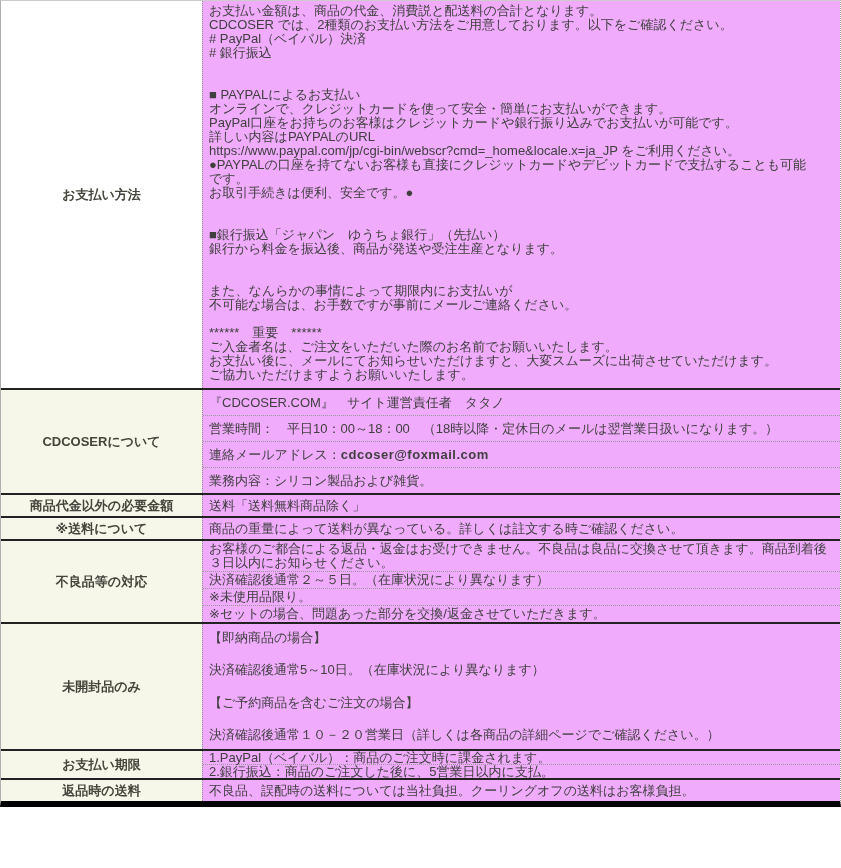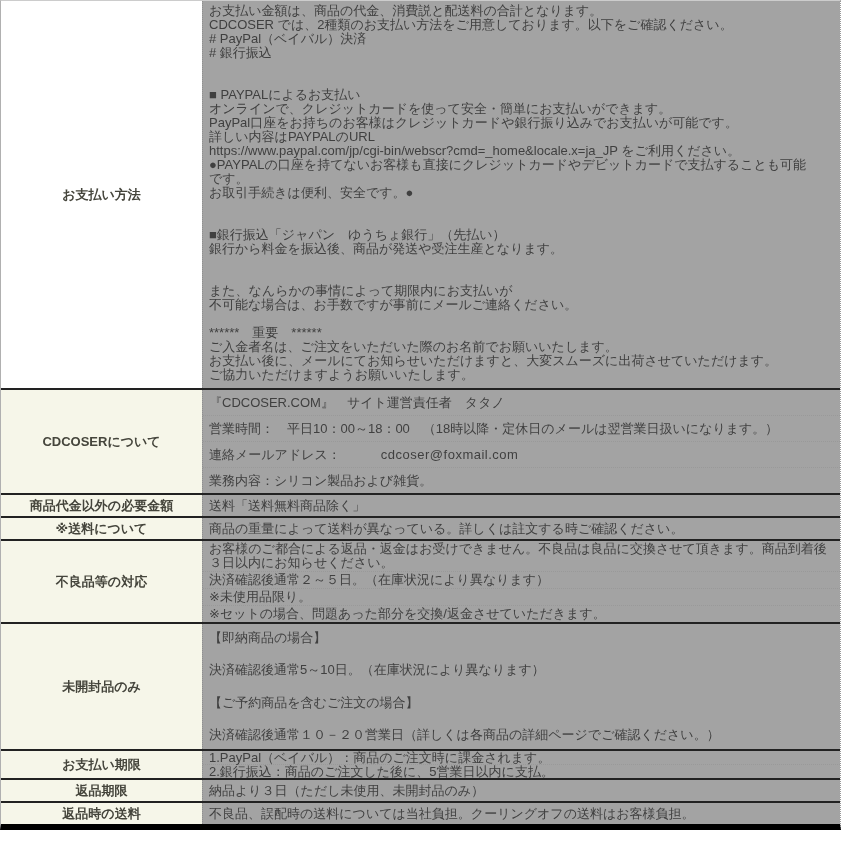--- a/index.html
+++ b/index.html
@@ -17,28 +17,28 @@
   }
   .section{display:flex;align-items:stretch;border-top:2px solid #222222;}
   .section:first-child{border-top:none;}
   .label-cell{
     flex:0 0 201px;width:201px;box-sizing:border-box;
     display:flex;align-items:center;justify-content:center;
     text-align:left;font-weight:bold;color:#45453c;
     background:#f6f6e9;padding:2px 4px;line-height:15px;
   }
   .section.white-label .label-cell{background:#ffffff;}
-  .content-cell{flex:1;min-width:0;border-left:1px dotted #8f8f8f;box-sizing:border-box;background:#a3a3a3;}
+  .content-cell{flex:1;min-width:0;border-left:1px dotted #8f8f8f;box-sizing:border-box;background:#f0abfc;}
   .pre{white-space:pre-line;padding:3px 3px 6px 6px;line-height:14px;}
   .pre.delivery{line-height:16.2px;padding:6px 3px 6px 6px;}
   .subrow{padding:5px 16px 5px 6px;border-top:1px dotted #999999;line-height:15px;}
   .subrow:first-child{border-top:none;}
   .subrow.tight{padding:1px 3px 1px 6px;line-height:14px;}
   .subrow.xtight{padding:0 3px 0 6px;line-height:13px;}
-  .subrow b{font-weight:normal;letter-spacing:0.5px;margin-left:40px;}
+  .subrow b{font-weight:bold;letter-spacing:0.5px;}
   .single{padding:3px 3px 3px 6px;line-height:15px;}
 </style>
 </head>
 <body>
 
 <div class="page">
 
   <div class="section white-label">
     <div class="label-cell">お支払い方法</div>
     <div class="content-cell">
@@ -120,26 +120,20 @@
   </div>
 
   <div class="section">
     <div class="label-cell">お支払い期限</div>
     <div class="content-cell">
       <div class="subrow xtight">1.PayPal（ベイバル）：商品のご注文時に課金されます。</div>
       <div class="subrow xtight">2.銀行振込：商品のご注文した後に、5営業日以内に支払。</div>
     </div>
   </div>
 
-  <div class="section">
-    <div class="label-cell">返品期限</div>
-    <div class="content-cell">
-      <div class="single">納品より３日（ただし未使用、未開封品のみ）</div>
-    </div>
-  </div>
 
   <div class="section">
     <div class="label-cell">返品時の送料</div>
     <div class="content-cell">
       <div class="single">不良品、誤配時の送料については当社負担。クーリングオフの送料はお客様負担。</div>
     </div>
   </div>
 
 </div>
 

